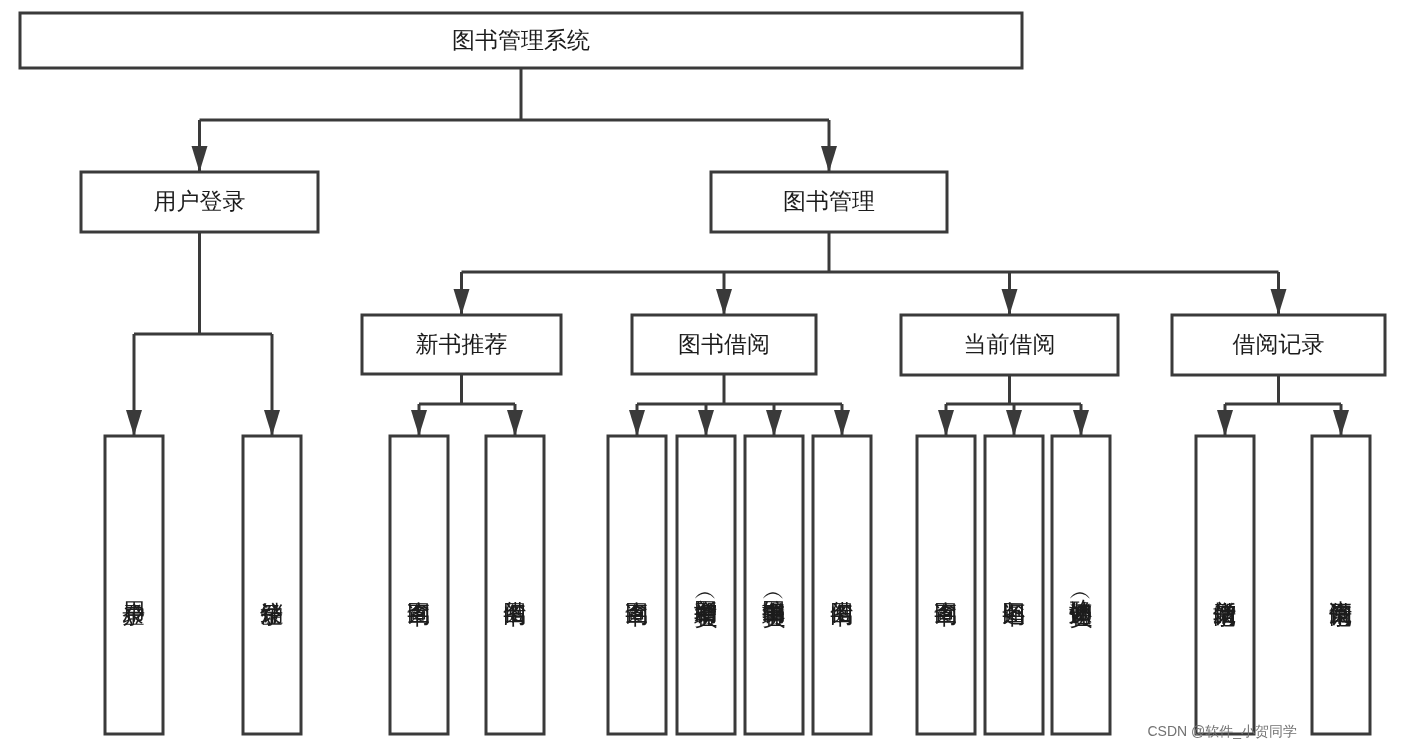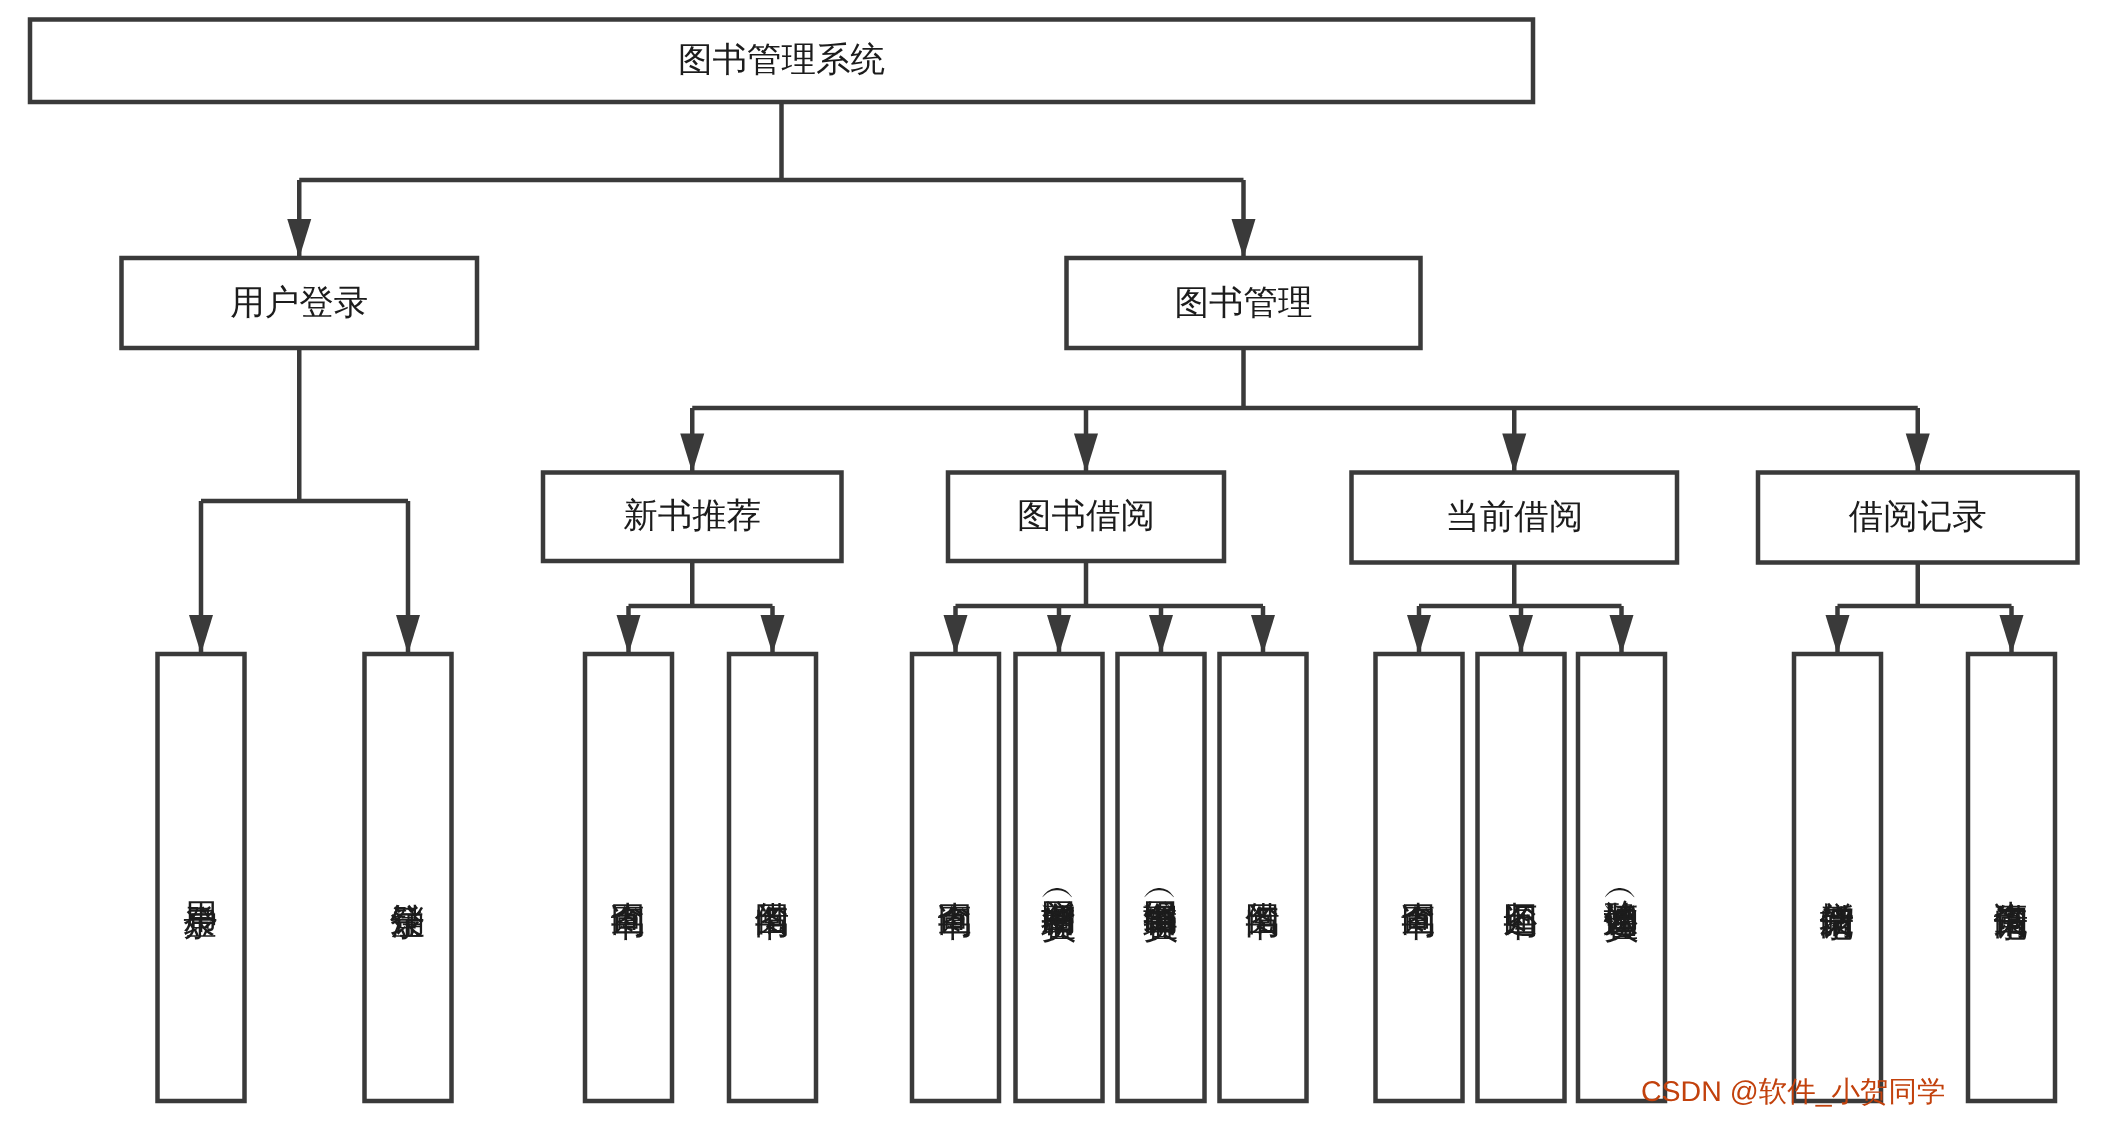--- a/index.html
+++ b/index.html
@@ -61,22 +61,22 @@
     color: #1c1c1c;
     letter-spacing: 1px;
     white-space: nowrap;
     pointer-events: none;
   }
   .watermark {
     position: absolute;
     right: 8px;
     bottom: 6px;
     font-family: "Liberation Sans", "DejaVu Sans", sans-serif;
-    font-size: 19px;
-    color: #c2410c;
+    font-size: 14px;
+    color: #737373;
     white-space: nowrap;
   }
 </style>
 </head>
 <body>
 
 <div id="diagram-root">
 
   <svg class="diagram-canvas" viewBox="0 0 1405 747">
     <g id="connectors-layer">

